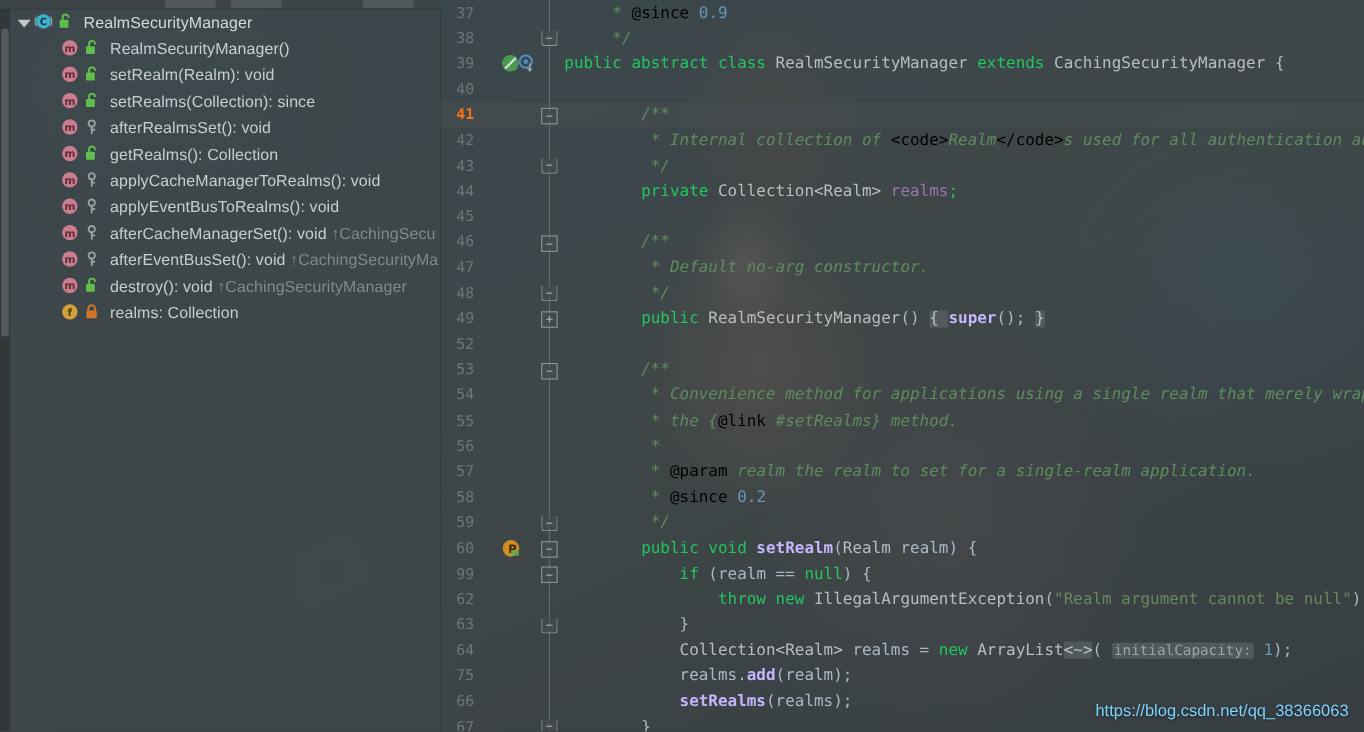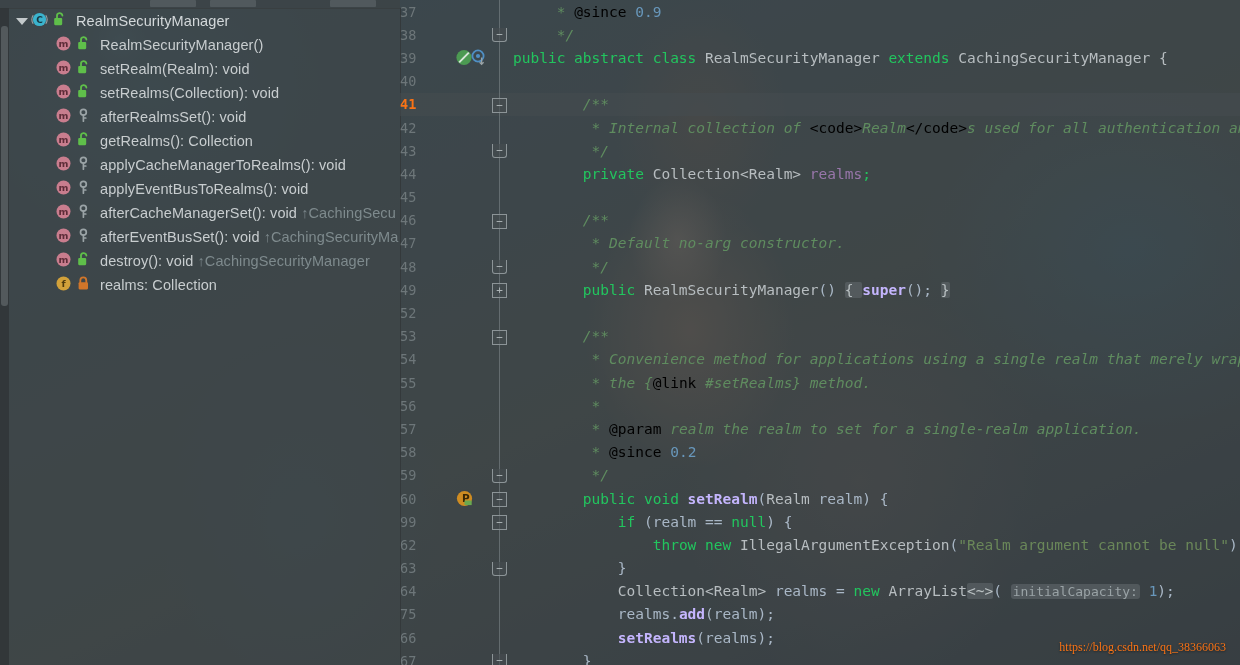--- a/index.html
+++ b/index.html
@@ -74,21 +74,21 @@
     background:rgba(56,62,64,.62);
     overflow:hidden;
   }
   .code{position:absolute;left:0;top:0;width:840px;}
   .ln{
     position:relative;height:23.2px;display:flex;align-items:center;
     font-size:14.5px;white-space:pre;
   }
   .ln.hl{background:rgba(70,77,80,.55);}
   .gut{
-    flex:0 0 46px;text-align:left;padding-right:7px;
+    flex:0 0 46px;text-align:center;padding-right:7px;
     color:#6d7679;font-size:13.5px;font-family:"DejaVu Sans Mono",monospace;
   }
   .ln.hl .gut{color:#f97316;font-weight:bold;}
   .marks{flex:0 0 34px;position:relative;height:23.2px;}
   .marks .mk{position:absolute;left:2px;top:2px;}
   .fold{flex:0 0 26px;position:relative;height:23.2px;}
   .fold .bar{position:absolute;left:12px;top:0;bottom:0;width:1px;background:rgba(132,140,143,.55);}
   .fold .bx{
     position:absolute;left:5px;top:5px;width:13px;height:13px;
     border:1px solid #8c9497;background:rgba(70,77,80,.6);
@@ -106,22 +106,22 @@
   .cmt{color:#5f8c5f;font-style:italic;}
   .num{color:#6897bb;}
   .str{color:#6a8759;}
   .fld{color:#9876aa;}
   .mth{color:#c4b5fd;font-weight:bold;}
   .fold-ph{background:rgba(100,108,112,.55);color:#b9c0c2;border-radius:2px;}
   .hint{background:rgba(110,118,122,.45);color:#9aa3a6;border-radius:3px;font-size:13px;padding:0 2px;}
 
   .watermark{
     position:absolute;right:14px;bottom:10px;
-    font-family:Liberation Serif, serif;font-size:12px;
-    color:#f97316;text-shadow:0 1px 2px rgba(0,0,0,.5);
+    font-family:Liberation Sans, sans-serif;font-size:15px;
+    color:#7dd3fc;text-shadow:0 1px 2px rgba(0,0,0,.5);
   }
 </style>
 </head>
 <body>
 
 <div class="app">
   <div class="photo"></div>
 
   <div class="toolbar">
     <div class="tb-chip" style="left:150px;width:46px;"></div>
@@ -192,21 +192,21 @@
               <circle cx="8.5" cy="8.5" r="7" fill="#c97d8e"></circle>
               <text x="8.5" y="12" text-anchor="middle" font-family="DejaVu Sans, sans-serif" font-size="9.5" fill="#5e2c38" font-weight="bold">m</text>
             </svg>
           </span>
           <span class="vis">
             <svg width="13" height="15" viewBox="0 0 13 15">
               <path d="M4 6V4.2A2.6 2.6 0 0 1 9.4 3.6" stroke="#5fbf4a" stroke-width="1.8" fill="none" stroke-linecap="round"></path>
               <rect x="1.2" y="6" width="8" height="7.2" rx="1.1" fill="#5fbf4a"></rect>
             </svg>
           </span>
-          <span class="lbl">setRealms(Collection<realm>): void</realm></span>
+          <span class="lbl">setRealms(Collection<realm>): since</realm></span>
         </div>
         <div class="row">
           <span class="indent"></span>
           <span class="ico">
             <svg width="17" height="17" viewBox="0 0 17 17">
               <circle cx="8.5" cy="8.5" r="7" fill="#c97d8e"></circle>
               <text x="8.5" y="12" text-anchor="middle" font-family="DejaVu Sans, sans-serif" font-size="9.5" fill="#5e2c38" font-weight="bold">m</text>
             </svg>
           </span>
           <span class="vis">

